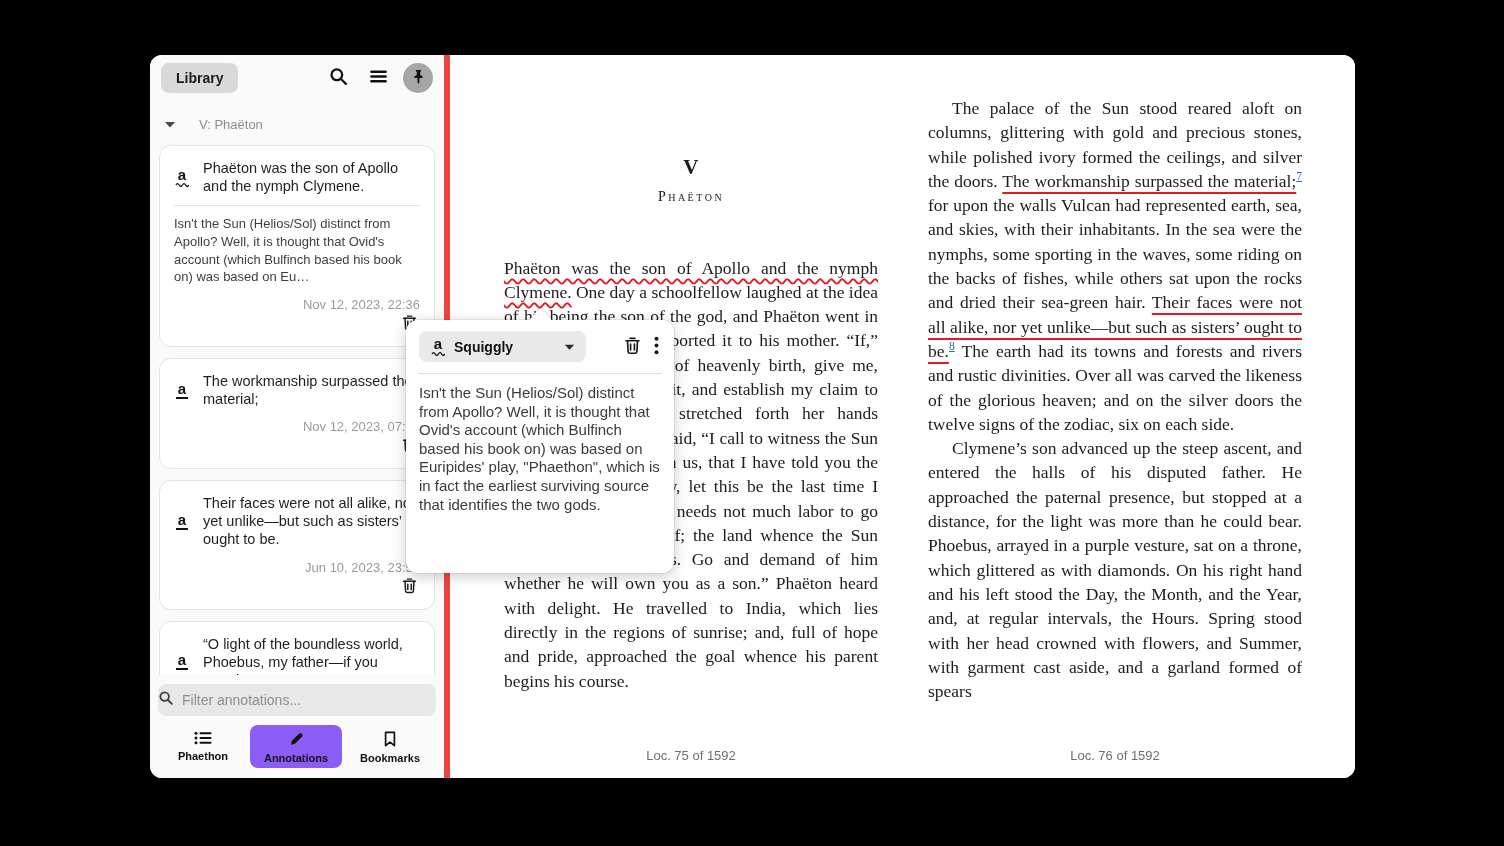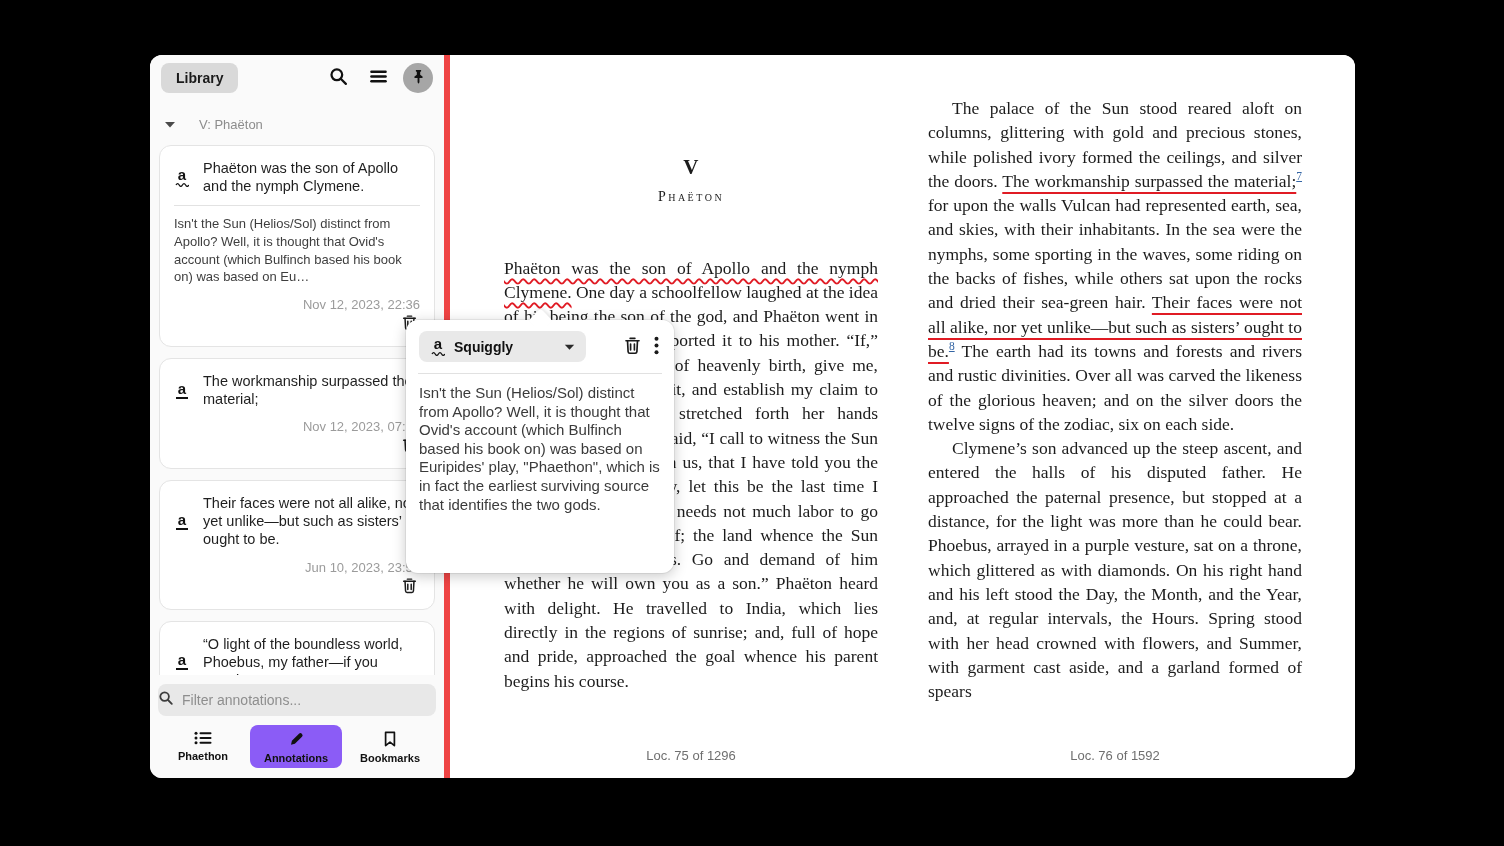--- a/index.html
+++ b/index.html
@@ -288,21 +288,21 @@
 
   </aside>
 
   <main class="content">
 
     <div class="book-col col-left">
       <div class="chapter-num">V</div>
       <div class="chapter-title">Phaëton</div>
       <p><span class="squiggly-hl">Phaëton was the son of Apollo and the nymph Clymene.</span><span> One day a schoolfellow laughed at the idea of his being the son of the god, and Phaëton went in rage and shame and reported it to his mother. “If,” said he, “I am indeed of heavenly birth, give me, mother, some proof of it, and establish my claim to the honor.” Clymene stretched forth her hands towards the skies, and said, “I call to witness the Sun which looks down upon us, that I have told you the truth. If I speak falsely, let this be the last time I behold his light. But it needs not much labor to go and inquire for yourself; the land whence the Sun rises lies next to ours. Go and demand of him whether he will own you as a son.” Phaëton heard with delight. He travelled to India, which lies directly in the regions of sunrise; and, full of hope and pride, approached the goal whence his parent begins his course.</span></p>
     </div>
-    <div class="loc loc-left">Loc. 75 of 1296</div>
+    <div class="loc loc-left">Loc. 75 of 1592</div>
 
     <div class="book-col col-right">
       <p class="indent"><span>The palace of the Sun stood reared aloft on columns, glittering with gold and precious stones, while polished ivory formed the ceilings, and silver the doors. </span><span class="underline-hl">The workmanship surpassed the material;</span><sup class="fn">7</sup><span> for upon the walls Vulcan had represented earth, sea, and skies, with their inhabitants. In the sea were the nymphs, some sporting in the waves, some riding on the backs of fishes, while others sat upon the rocks and dried their sea-green hair. </span><span class="underline-hl">Their faces were not all alike, nor yet unlike—but such as sisters’ ought to be.</span><sup class="fn">8</sup><span> The earth had its towns and forests and rivers and rustic divinities. Over all was carved the likeness of the glorious heaven; and on the silver doors the twelve signs of the zodiac, six on each side.</span></p>
       <p class="indent" style="margin-top:0">Clymene’s son advanced up the steep ascent, and entered the halls of his disputed father. He approached the paternal presence, but stopped at a distance, for the light was more than he could bear. Phoebus, arrayed in a purple vesture, sat on a throne, which glittered as with diamonds. On his right hand and his left stood the Day, the Month, and the Year, and, at regular intervals, the Hours. Spring stood with her head crowned with flowers, and Summer, with garment cast aside, and a garland formed of spears</p>
     </div>
     <div class="loc loc-right">Loc. 76 of 1592</div>
 
   </main>
 
   <div class="popup">

